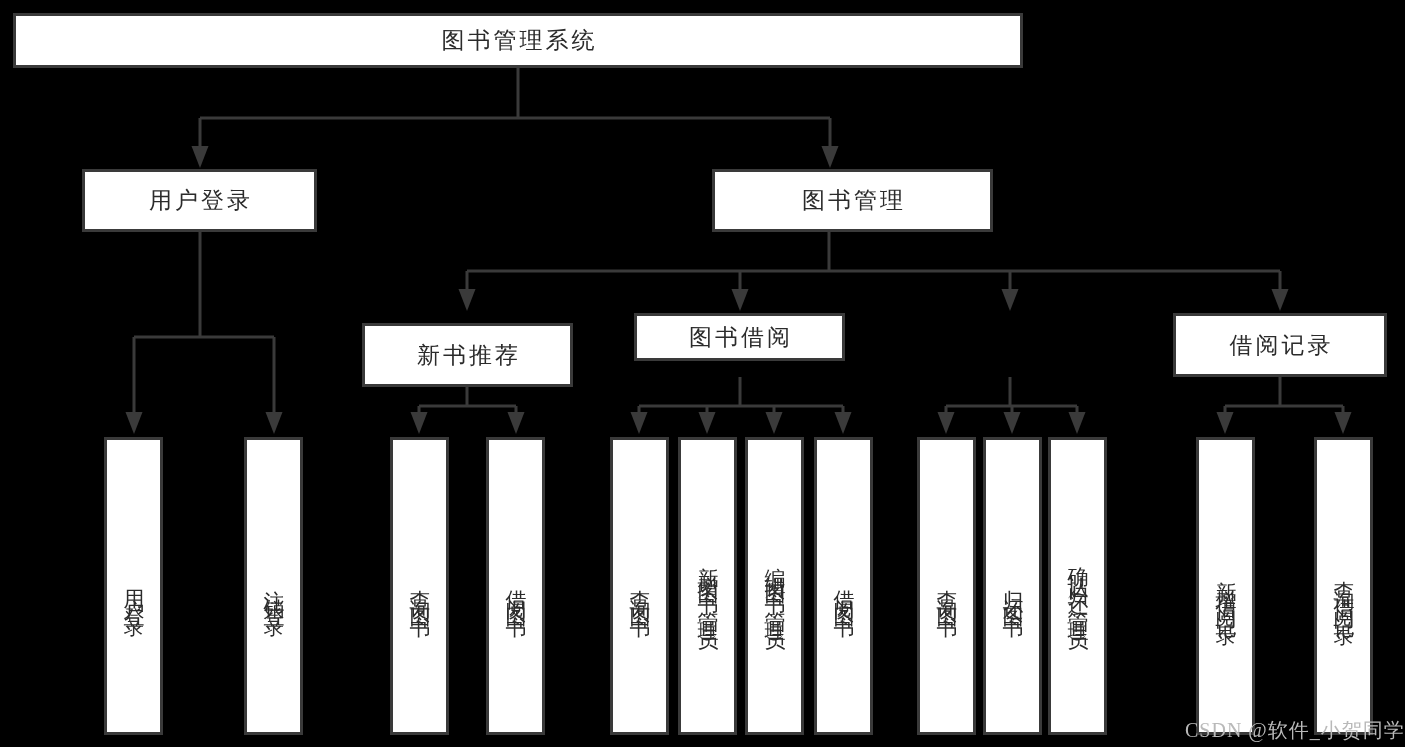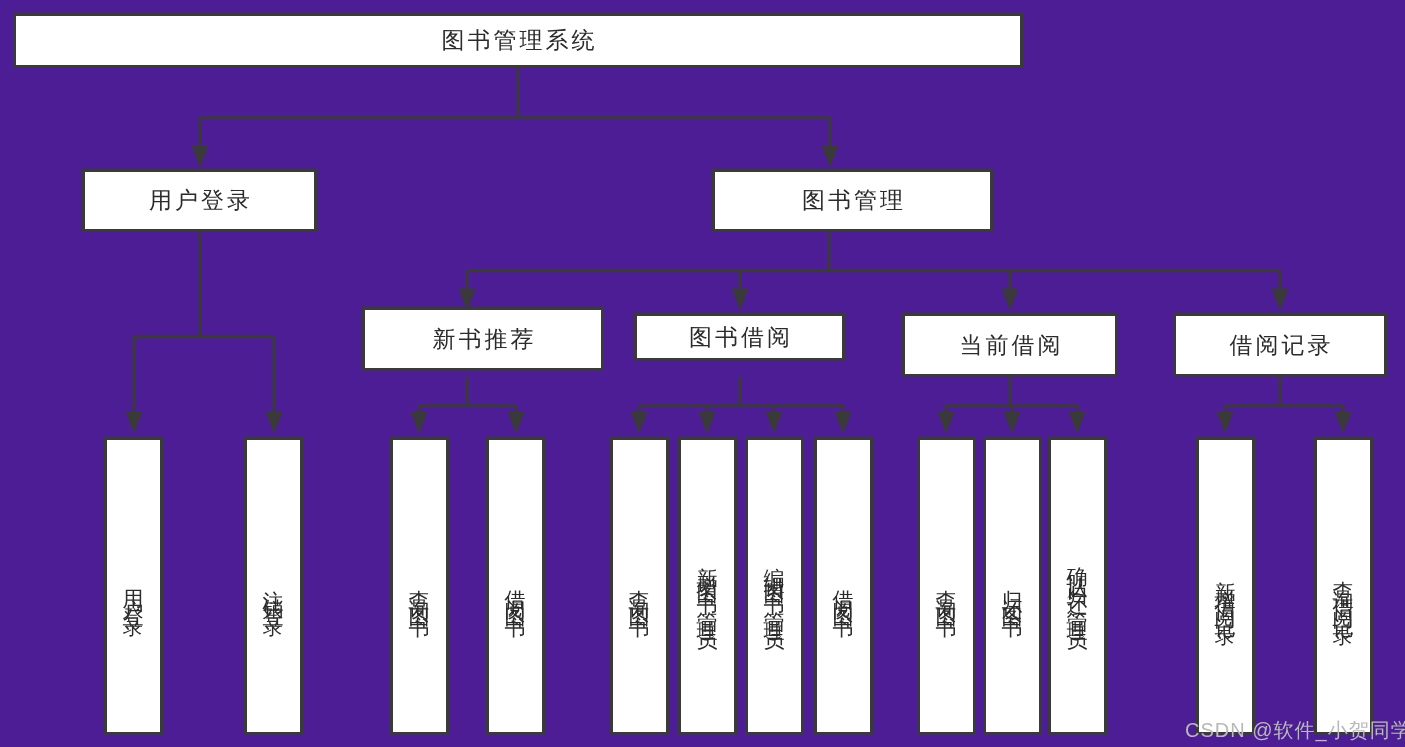--- a/index.html
+++ b/index.html
@@ -1,20 +1,20 @@
 <!DOCTYPE html>
 <html><head>
 <meta charset="utf-8">
 <style>
   html,body{margin:0;padding:0;background:#ffffff;}
   .stage{
     position:relative;
     width:1405px;height:747px;
-    background:#4c1d95;
-    font-family:Liberation Sans, sans-serif;
+    background:#000000;
+    font-family:Liberation Serif, serif;
     overflow:hidden;
   }
   svg.wires{position:absolute;left:0;top:0;width:1405px;height:747px;}
   .box{
     position:absolute;
     box-sizing:border-box;
     border:3px solid #3a3a3a;
     background:#ffffff;
     display:flex;align-items:center;justify-content:center;
     color:#2b2b2b;
@@ -89,28 +89,25 @@
     <span>图书管理系统</span>
   </div>
 
   <div class="box hbox" style="left:82px;top:169px;width:235px;height:63px">
     <span>用户登录</span>
   </div>
   <div class="box hbox" style="left:712px;top:169px;width:281px;height:63px">
     <span>图书管理</span>
   </div>
 
-  <div class="box hbox" style="left:362px;top:307px;width:242px;height:64px">
+  <div class="box hbox" style="left:362px;top:323px;width:211px;height:64px">
     <span>新书推荐</span>
   </div>
   <div class="box hbox" style="left:634px;top:313px;width:211px;height:48px">
     <span>图书借阅</span>
-  </div>
-  <div class="box hbox" style="left:902px;top:313px;width:216px;height:64px">
-    <span>当前借阅</span>
   </div>
   <div class="box hbox" style="left:1173px;top:313px;width:214px;height:64px">
     <span>借阅记录</span>
   </div>
 
   <div class="box vbox" style="left:104px;top:437px;width:59px;height:298px">
     <span>用户登录</span>
   </div>
   <div class="box vbox" style="left:244px;top:437px;width:59px;height:298px">
     <span>注销登录</span>

